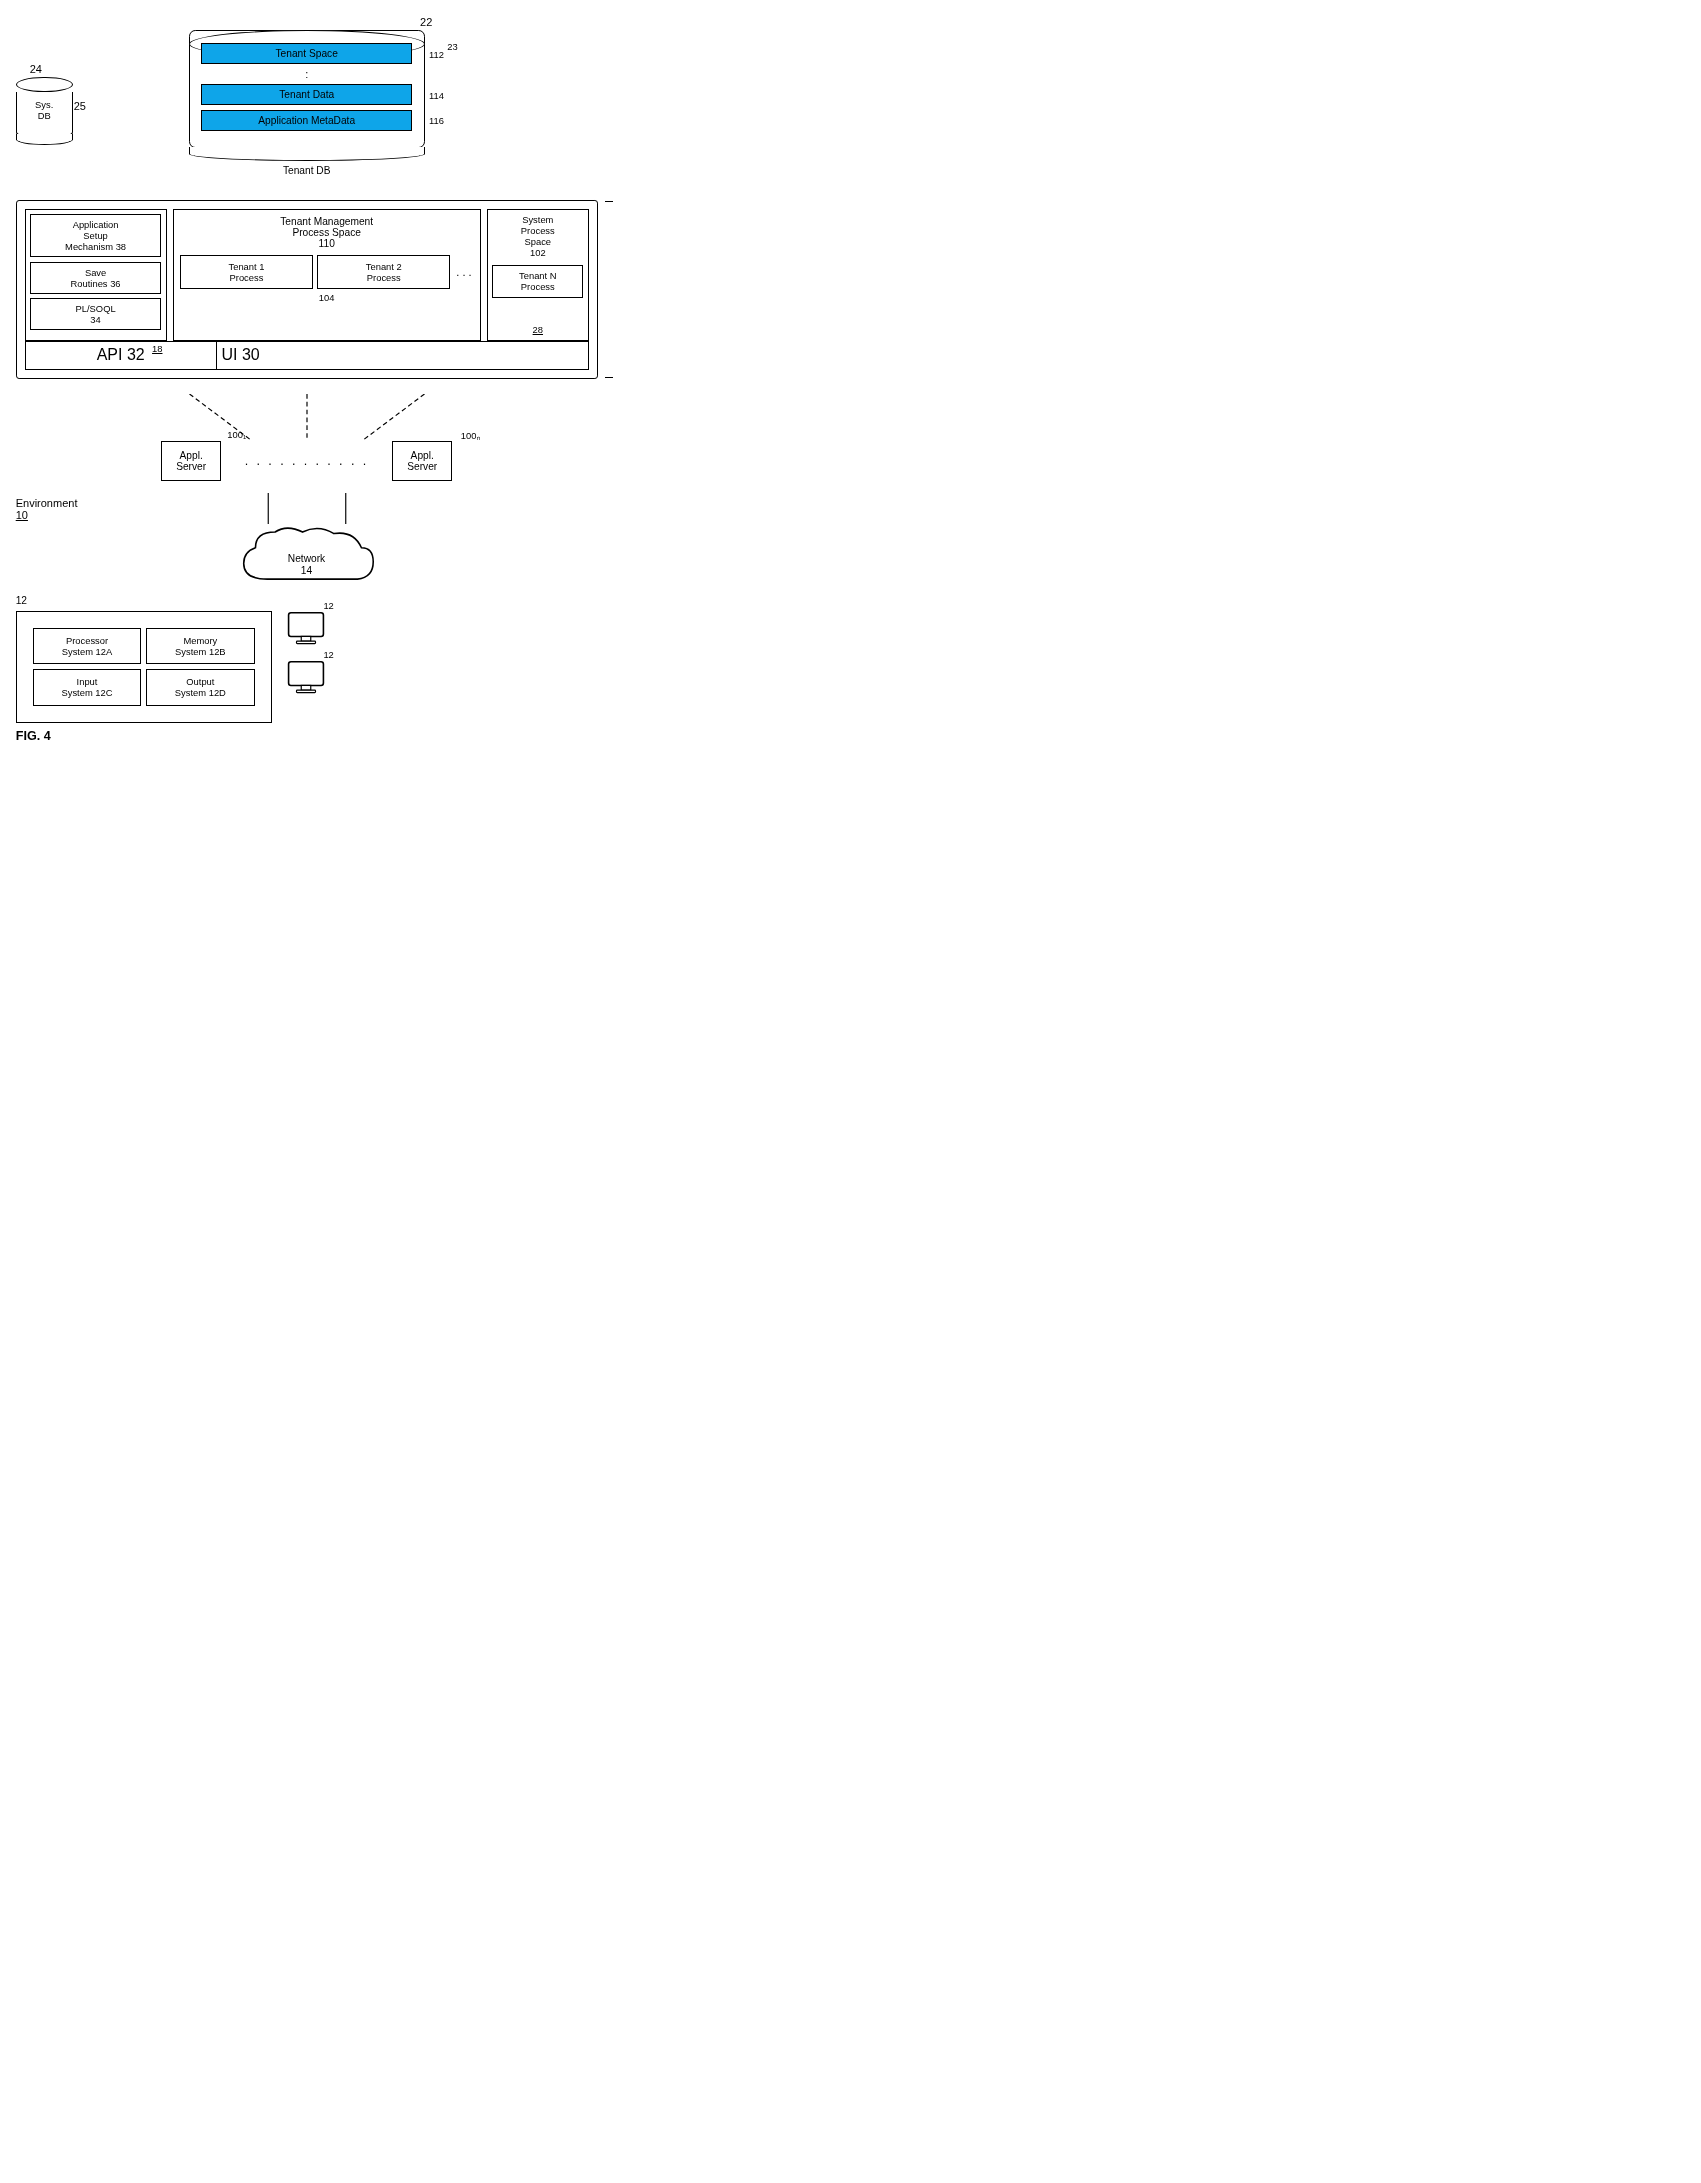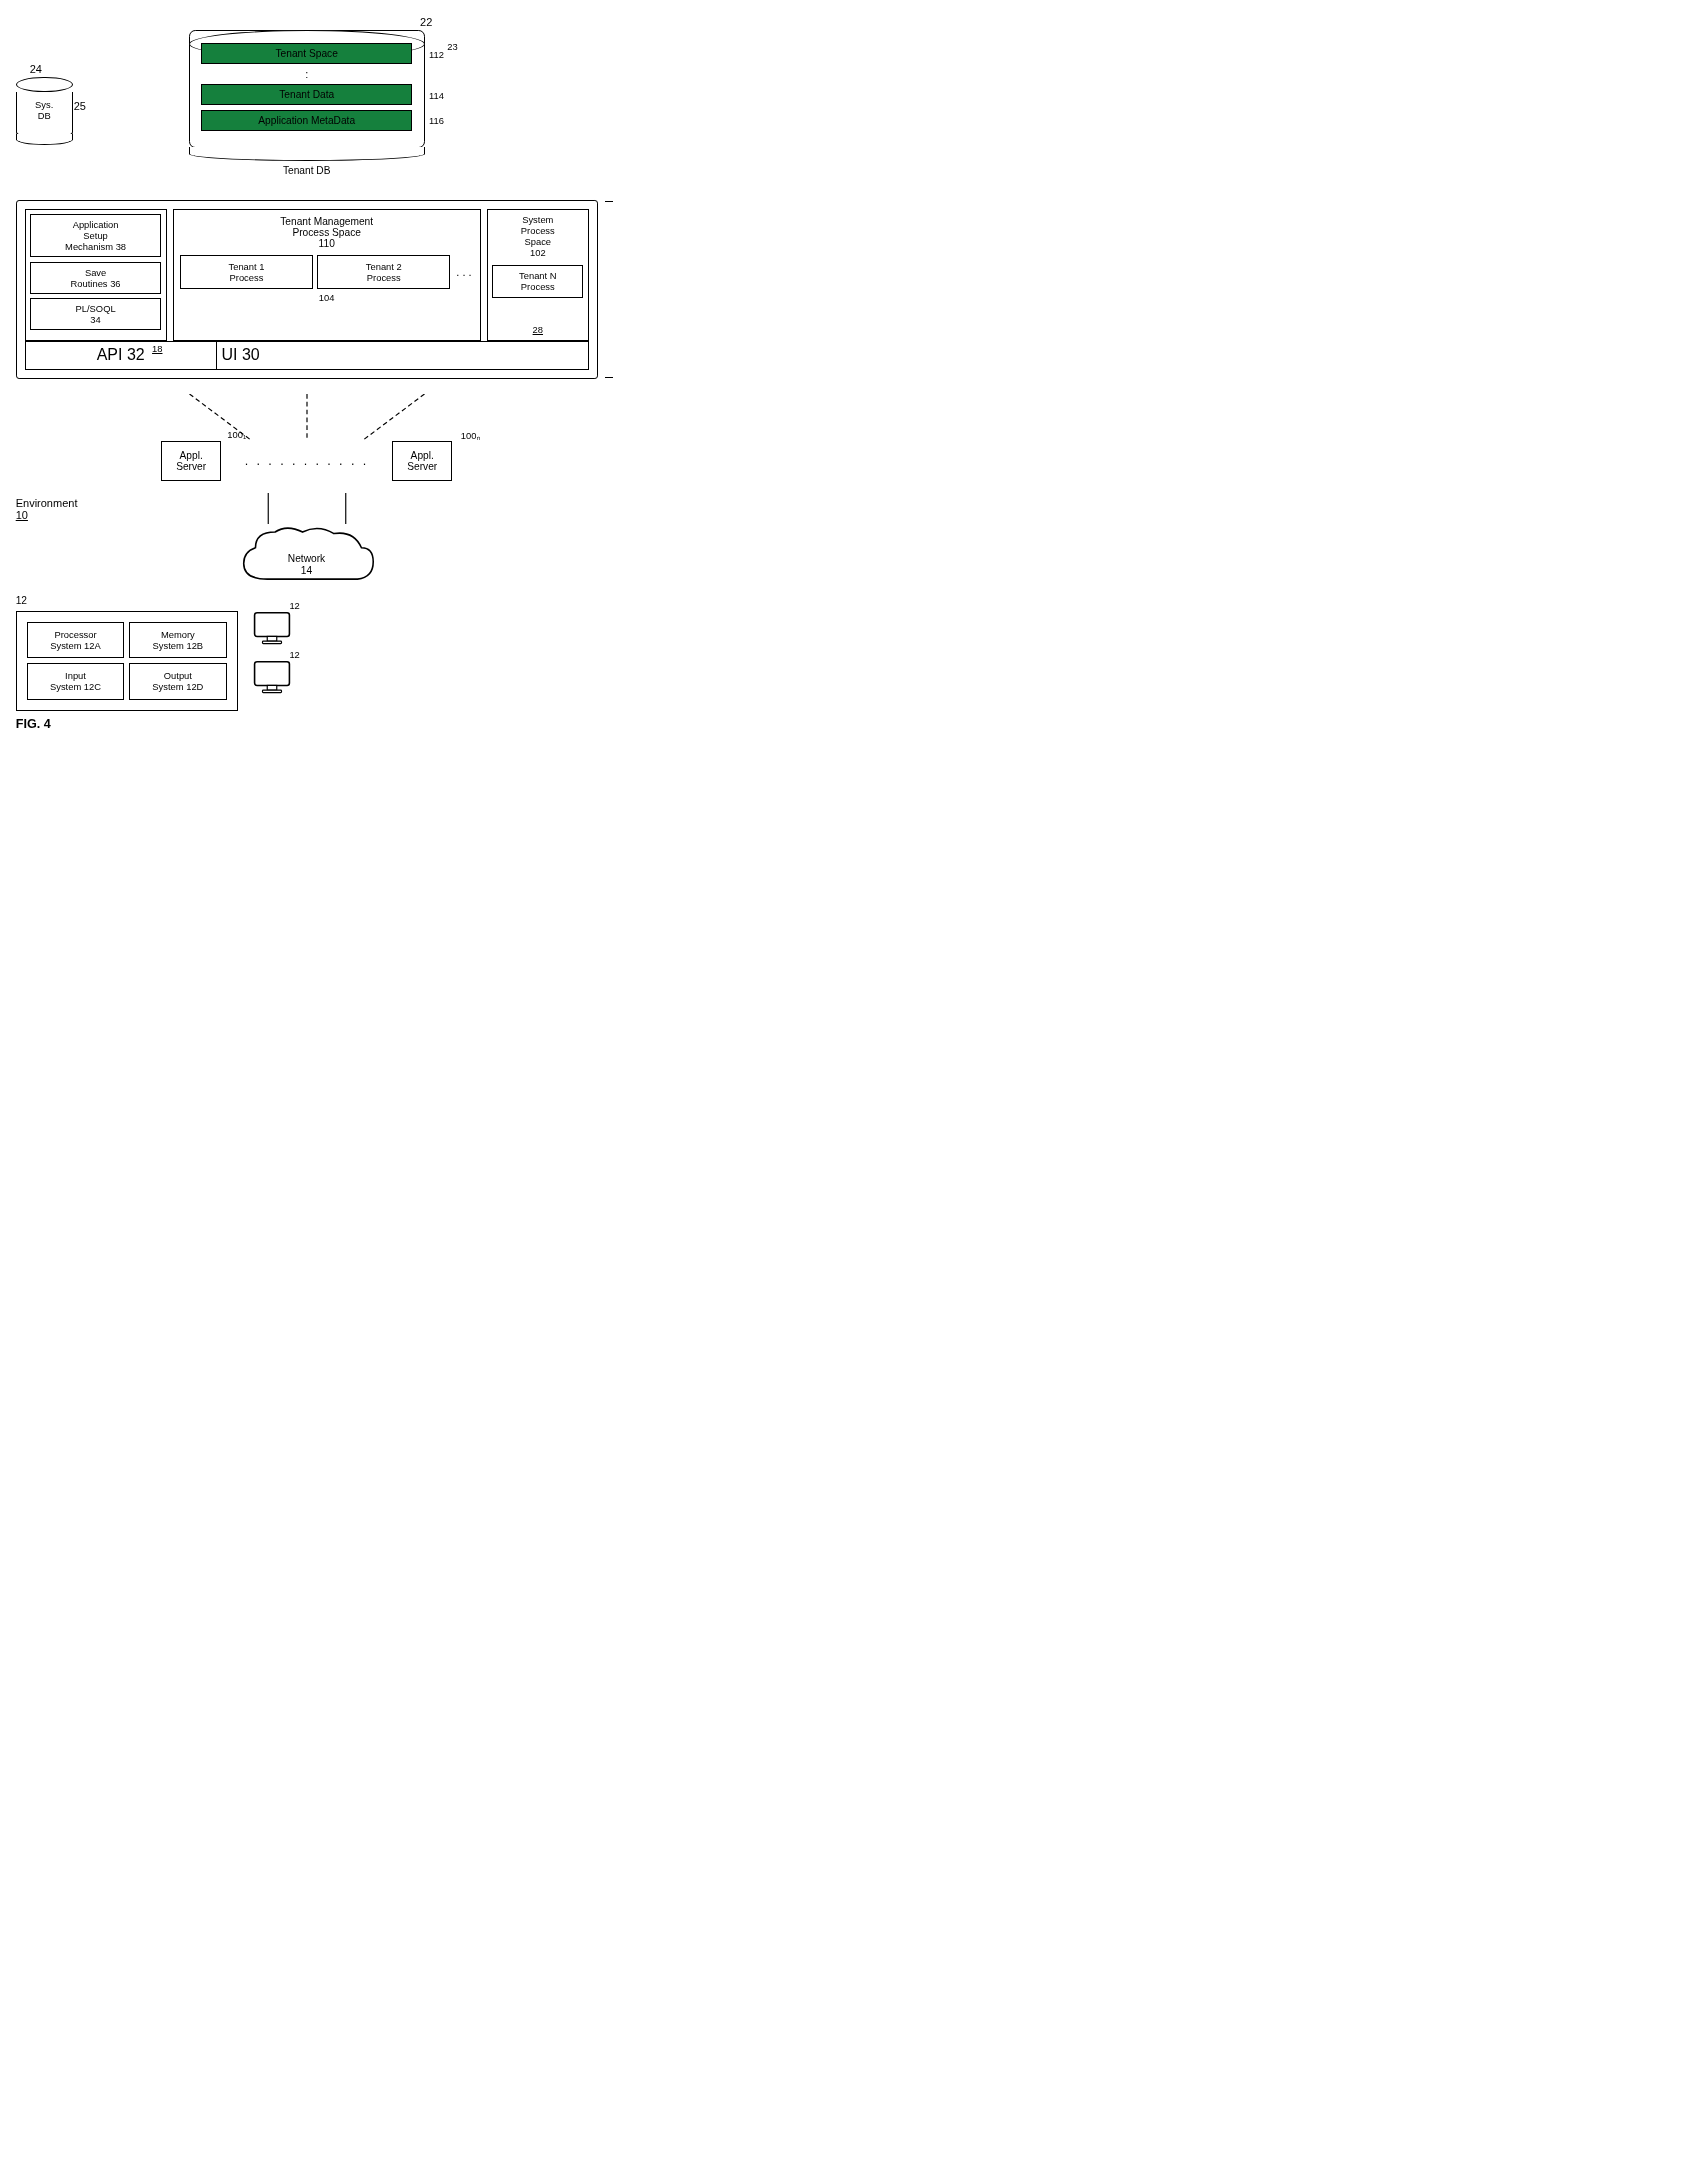--- a/index.html
+++ b/index.html
@@ -49,21 +49,21 @@
       text-align: center;
       font-size: 10.2px;
       margin-top: 4.7px;
     }
     .db-row {
       border: 1.6px solid #000;
       padding: 3.9px 7.9px;
       margin: 4.7px 0;
       text-align: center;
       font-size: 10.2px;
-      background: #15803d;
+      background: #0ea5e9;
       position: relative;
     }
     .db-dots {
       text-align: center;
       font-size: 11px;
       line-height: 1;
       margin: 1.6px 0;
     }
     .label-22 {
       position: absolute;
@@ -292,22 +292,22 @@
     }
 
     
     .bottom-row {
       display: flex;
       align-items: flex-start;
       gap: 15.7px;
     }
     .client-system-box {
       border: 1.6px solid #000;
-      padding: 10px;
-      width: 222px;
+      padding: 16px;
+      width: 256px;
     }
     .client-grid {
       display: grid;
       grid-template-columns: 1fr 1fr;
       gap: 4.7px;
     }
     .client-cell {
       border: 1.6px solid #000;
       padding: 6.3px 4.7px;
       font-size: 9.4px;

